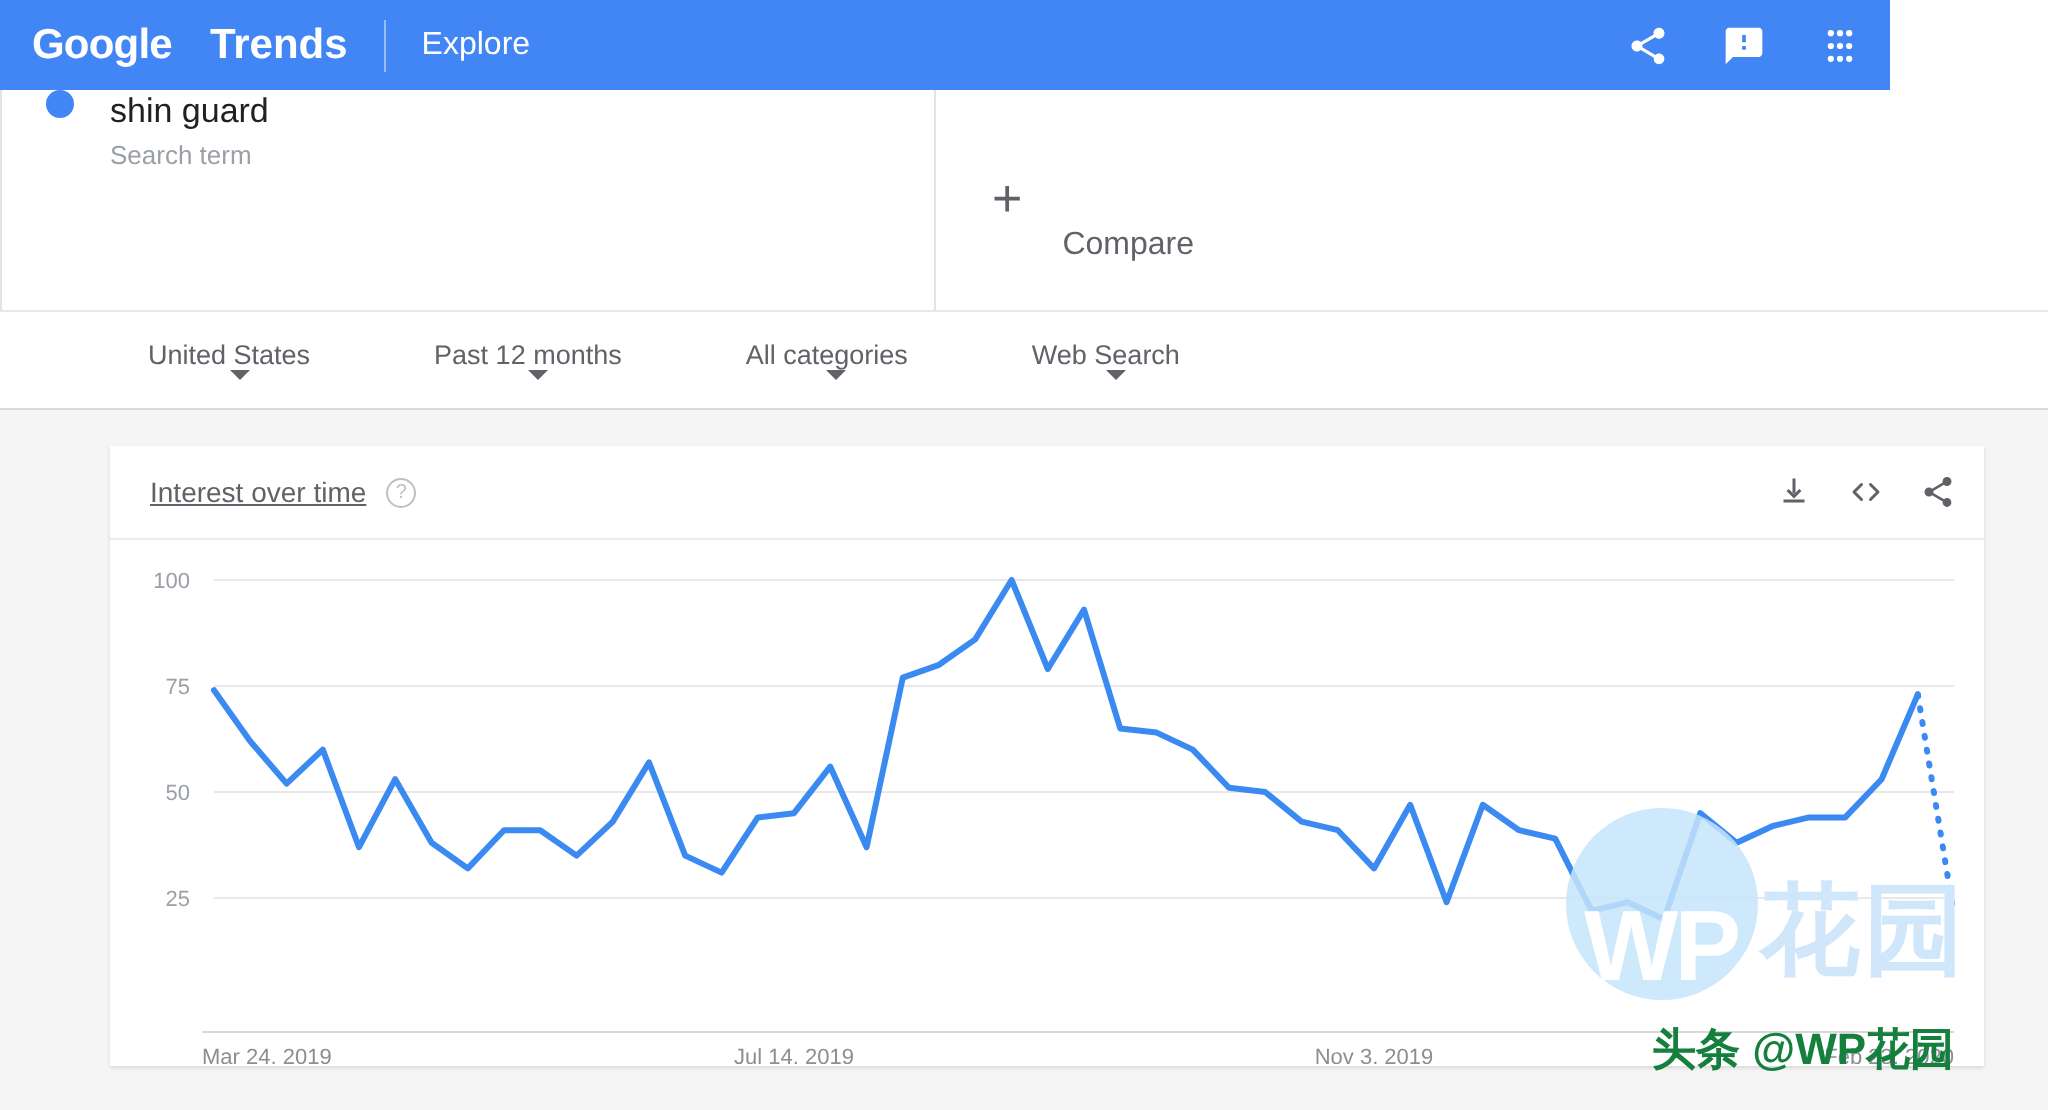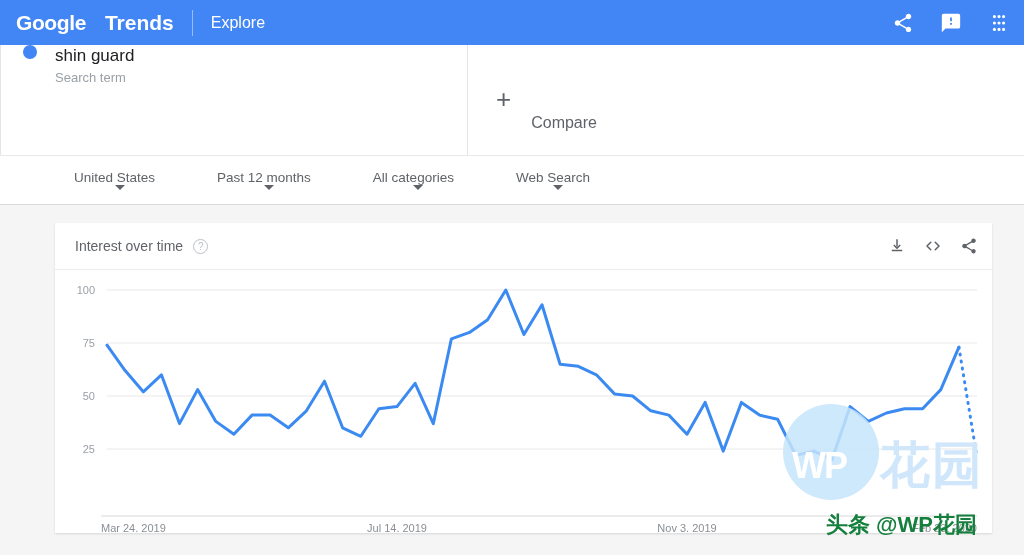--- a/index.html
+++ b/index.html
@@ -6,21 +6,21 @@
   html, body {
     width: 1024px; height: 555px;
     font-family: "Liberation Sans", sans-serif;
     background: #ffffff;
     overflow: hidden;
   }
   #app { position: relative; width: 1024px; height: 555px; background: #fff; }
 
   
   .topbar {
-    position: absolute; left: 0; top: 0; width: 1024px; height: 45px;
+    position: absolute; left: 0; top: 0; width: 945px; height: 45px;
     background: #4285f4; display: flex; align-items: center;
   }
   .brand { display: flex; align-items: baseline; margin-left: 16px; }
   .brand-google {
     font-size: 21px; font-weight: bold; color: #fff; letter-spacing: -0.4px;
   }
   .brand-trends {
     font-size: 21px; color: #fff; margin-left: 19px; font-weight: 700;
   }
   .brand-sep {
@@ -83,41 +83,41 @@
 
   
   .card {
     position: absolute; left: 55px; top: 223px; width: 937px; height: 310px;
     background: #fff; box-shadow: 0 1px 2px rgba(0,0,0,.12);
   }
   .card-head {
     height: 47px; border-bottom: 1px solid #ececec;
     display: flex; align-items: center; padding: 0 14px 0 20px;
   }
-  .card-title { font-size: 14px; color: #5f6368; }
+  .card-title { font-size: 14px; color: #5f6368; text-decoration: underline; }
   .help {
     width: 15px; height: 15px; border-radius: 50%; border: 1px solid #bdc1c6;
     color: #bdc1c6; font-size: 10px; line-height: 13px; text-align: center;
     margin-left: 10px; cursor: pointer;
   }
   .card-actions { margin-left: auto; display: flex; align-items: center; gap: 18px; }
   .cicon { width: 18px; height: 18px; cursor: pointer; display: block; }
 
   
   .plot { position: relative; width: 937px; height: 262px; }
   .plotsvg { position: absolute; left: 0; top: 0; }
 
   
   .wm-circle {
     position: absolute; left: 783px; top: 404px; width: 96px; height: 96px;
     border-radius: 50%; background: #c5e4fb; opacity: .85; z-index: 5;
   }
   .wm-wp {
     position: absolute; left: 792px; top: 448px; z-index: 6;
-    font-size: 36px; font-weight: bold; color: #ffffff;
+    font-size: 50px; font-weight: bold; color: #ffffff;
     letter-spacing: -2px; line-height: 1;
   }
   .wm-hy {
     position: absolute; left: 880px; top: 440px; z-index: 5;
     font-size: 50px; font-weight: bold; color: #cfe6fb; line-height: 1;
     letter-spacing: 2px;
   }
   .wm-bottom {
     position: absolute; left: 826px; top: 510px; z-index: 7;
     font-size: 22px; color: #15803d; white-space: nowrap; font-weight: bold;

